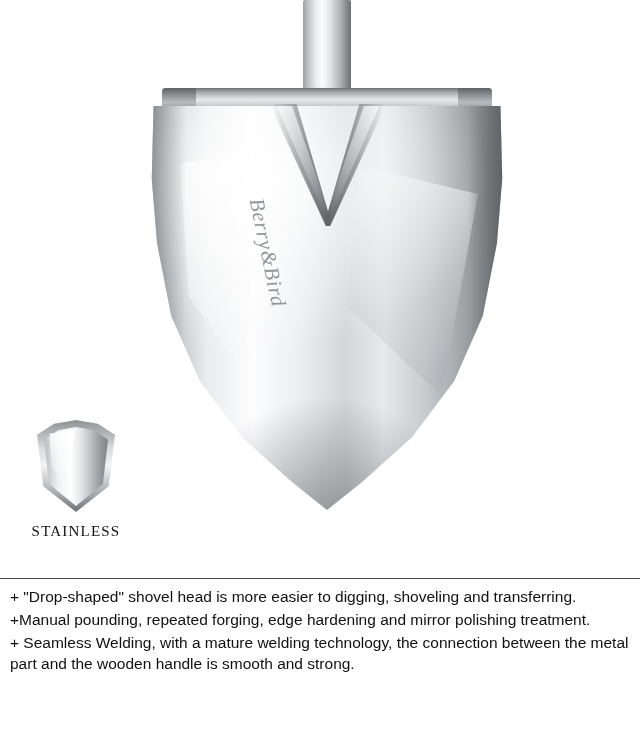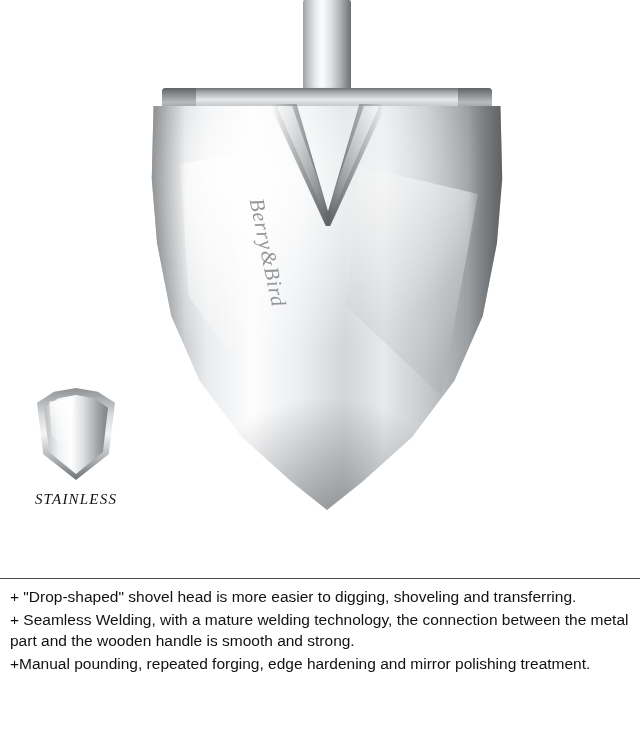--- a/index.html
+++ b/index.html
@@ -203,24 +203,23 @@
     color: #8d9194;
     text-shadow: 0 1px 0 rgba(255,255,255,0.85);
     white-space: nowrap;
     opacity: 0.95;
   }
 
   
   .badge-block {
     position: absolute;
     left: 14px;
-    top: 388px;
+    top: 420px;
     width: 124px;
     text-align: center;
-    font-style: italic;
   }
   .shield {
     width: 78px;
     height: 92px;
     margin: 0 auto;
     position: relative;
   }
   .shield-outer {
     position: absolute;
     inset: 0;
@@ -315,15 +314,15 @@
       <div>STAINLESS</div>
     </div>
   </div>
 
 </div>
 
 <div class="divider"></div>
 
 <div class="features">
   <p class="feature-line">+ "Drop-shaped" shovel head is more easier to digging, shoveling and transferring.</p>
+  <p class="feature-line">+Manual pounding, repeated forging, edge hardening and mirror polishing treatment.</p>
   <p class="feature-line">+ Seamless Welding, with a mature welding technology, the connection between the metal part and the wooden handle is smooth and strong.</p>
-  <p class="feature-line">+Manual pounding, repeated forging, edge hardening and mirror polishing treatment.</p>
 </div>
 
 </body></html>

